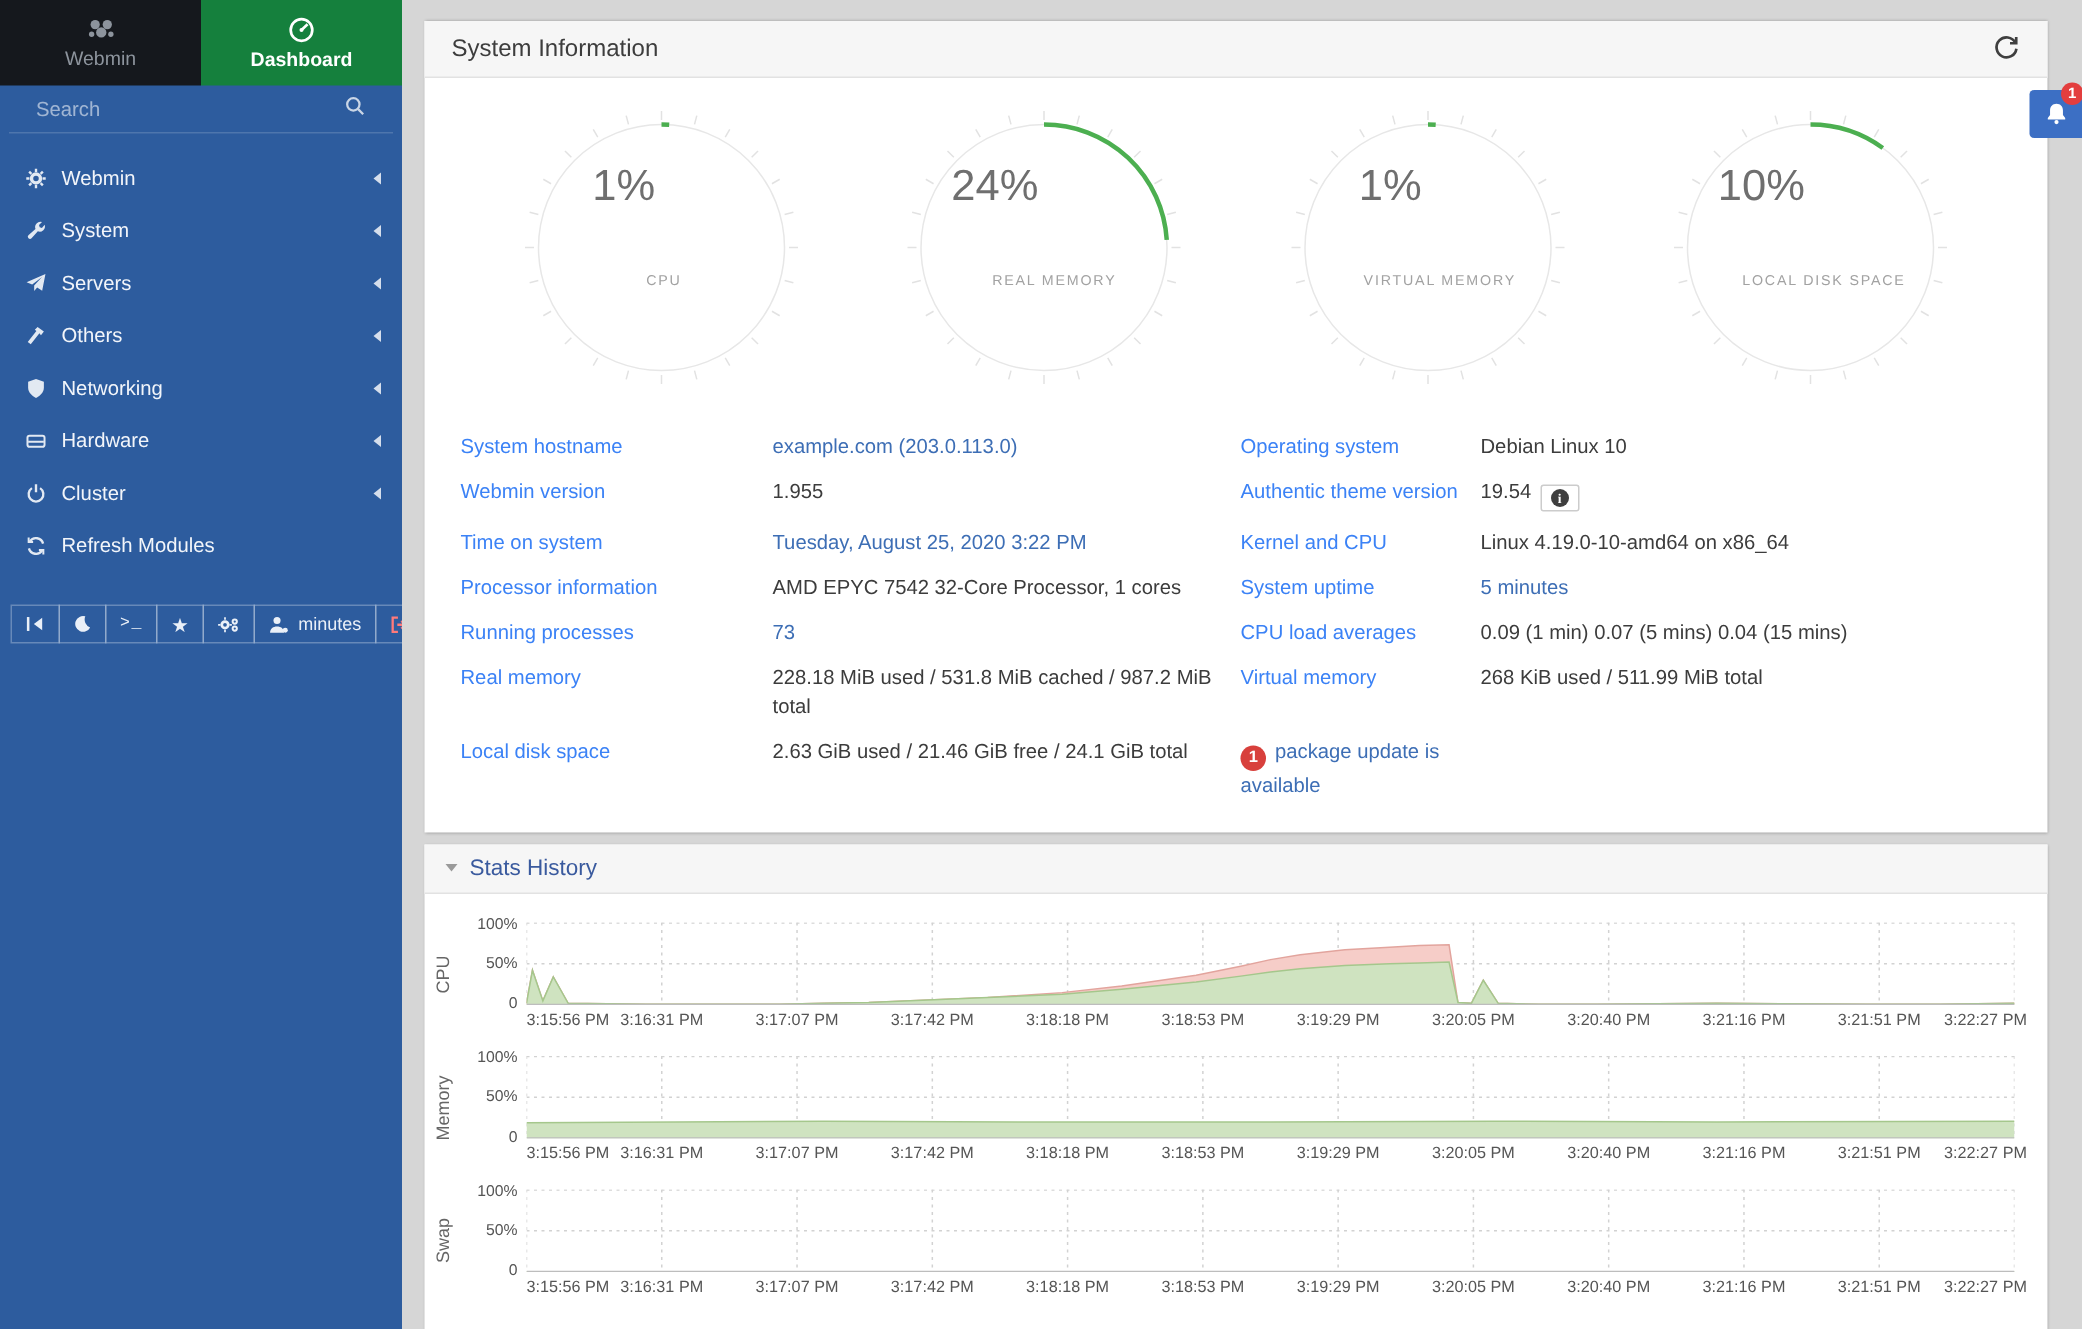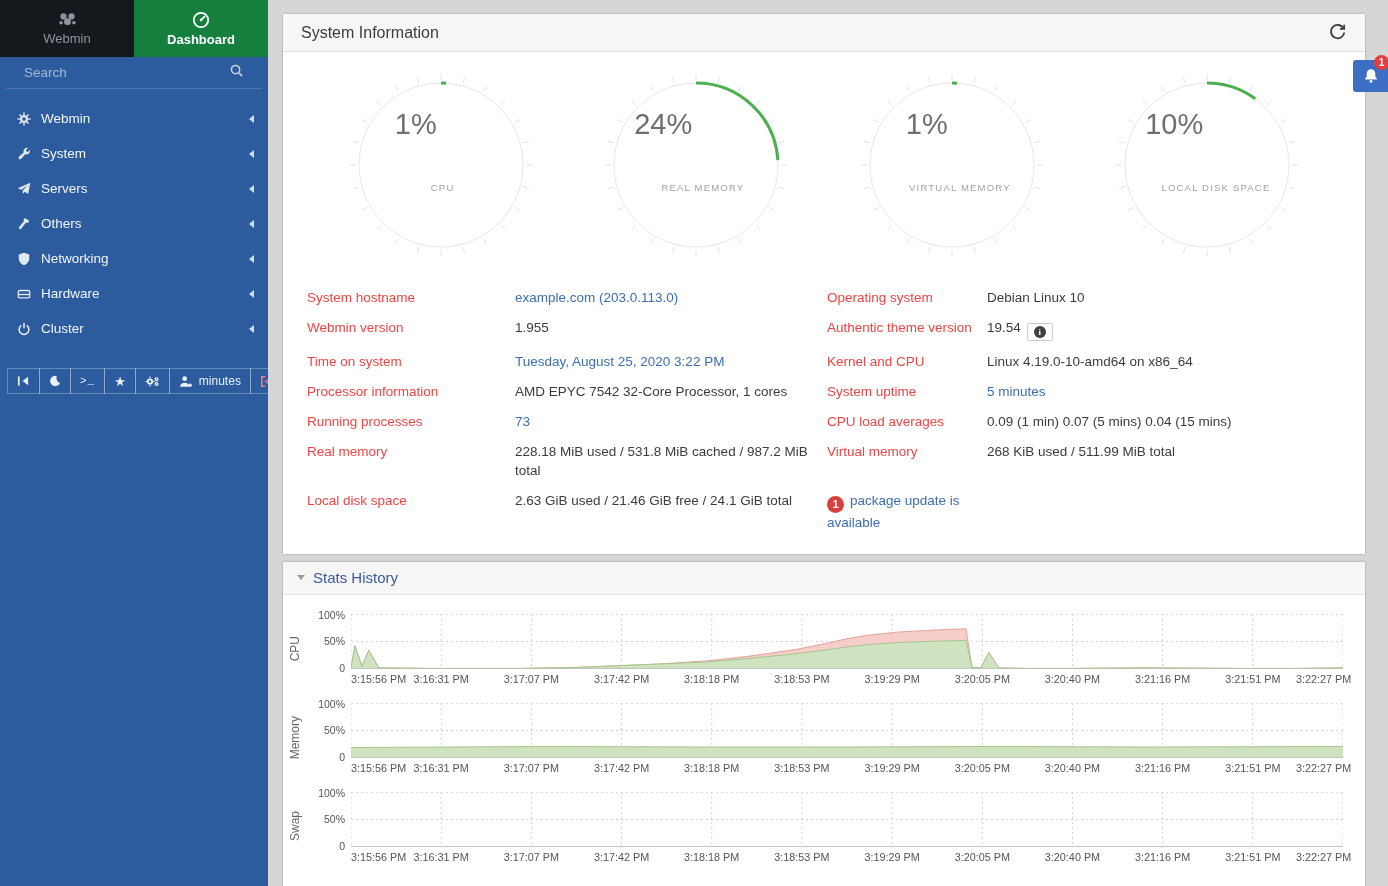--- a/index.html
+++ b/index.html
@@ -40,21 +40,21 @@
 
   
   .gauges { display:flex; justify-content:space-around; padding:20px 30px 18px; }
   .gauge { position:relative; width:186px; height:186px; }
   .gauge-pct { position:absolute; top:36px; left:50%; transform:translateX(-100%); margin-left:-4px; font-size:29px; color:#6f6f6f; }
   .gauge-cap { position:absolute; top:110px; left:50%; transform:translateX(-42%); font-size:9.5px; letter-spacing:1.2px; color:#a2a2a2; white-space:nowrap; }
 
   
   .info-grid { display:grid; grid-template-columns:208px 312px 160px 1fr; padding:6px 24px 16px; font-size:13.5px; color:#3c3c3c; }
   .cell { padding:5.5px 12px 5.5px 0; line-height:19px; }
-  .cell.label { font-weight:500; color:#ef4444; }
+  .cell.label { font-weight:500; color:#3b82f6; }
   .link { color:#3d6eb5; cursor:pointer; text-decoration:none; }
   .info-btn { display:inline-flex; align-items:center; justify-content:center; width:26px; height:18px; border:1px solid #ccc; border-radius:2px; background:#fff; margin-left:6px; vertical-align:-3px; cursor:pointer; }
   .info-dot { width:12px; height:12px; border-radius:50%; background:#3f3f3f; color:#fff; font-size:9px; font-weight:bold; display:flex; align-items:center; justify-content:center; font-family:"Liberation Serif",serif; }
   .num-badge { display:inline-flex; align-items:center; justify-content:center; width:17px; height:17px; border-radius:50%; background:#d8403c; color:#fff; font-size:11px; font-weight:bold; margin-right:6px; vertical-align:-3px; }
 
   
   .stats-panel { margin-top:8px; }
   .stats-header { height:33px; background:#f6f6f6; border-bottom:1px solid #e2e2e2; display:flex; align-items:center; padding:0 14px; cursor:pointer; }
   .caret-down { width:0; height:0; border-left:4.5px solid transparent; border-right:4.5px solid transparent; border-top:5px solid #9a9a9a; margin-right:8px; }
   .stats-title { font-size:15px; font-weight:500; color:#3a5a9e; }
@@ -183,20 +183,31 @@
     </div>
     <div class="nav-item">
       <span class="nicon">
           <svg width="14" height="14" viewBox="0 0 16 16" fill="none" stroke="currentColor" stroke-width="1.8">
             <path d="M4.9 3.9a5.6 5.6 0 1 0 6.2 0"></path>
             <line x1="8" y1="1" x2="8" y2="7"></line>
           </svg>
         </span>
       <span class="nlabel">Cluster</span>
       <span class="caret-left"></span>
+    </div>
+    <div class="nav-item">
+      <span class="nicon">
+          <svg width="14" height="14" viewBox="0 0 16 16" fill="none" stroke="currentColor" stroke-width="1.8">
+            <path d="M13.4 6.2A5.6 5.6 0 0 0 3.3 4.6"></path>
+            <path d="M2.6 9.8a5.6 5.6 0 0 0 10.1 1.6"></path>
+            <path d="M2.4 1.6v3.4h3.4" stroke-width="1.5"></path>
+            <path d="M13.6 14.4V11h-3.4" stroke-width="1.5"></path>
+          </svg>
+        </span>
+      <span class="nlabel">Refresh Modules</span>
     </div>
   </div>
 
   <div class="side-toolbar">
     <div class="tool-cell">
       <svg width="13" height="12" viewBox="0 0 14 12" fill="currentColor">
           <rect x="1" y="1" width="1.8" height="10"></rect>
           <path d="M12 1.5v9L6 6z"></path>
         </svg>
     </div>

